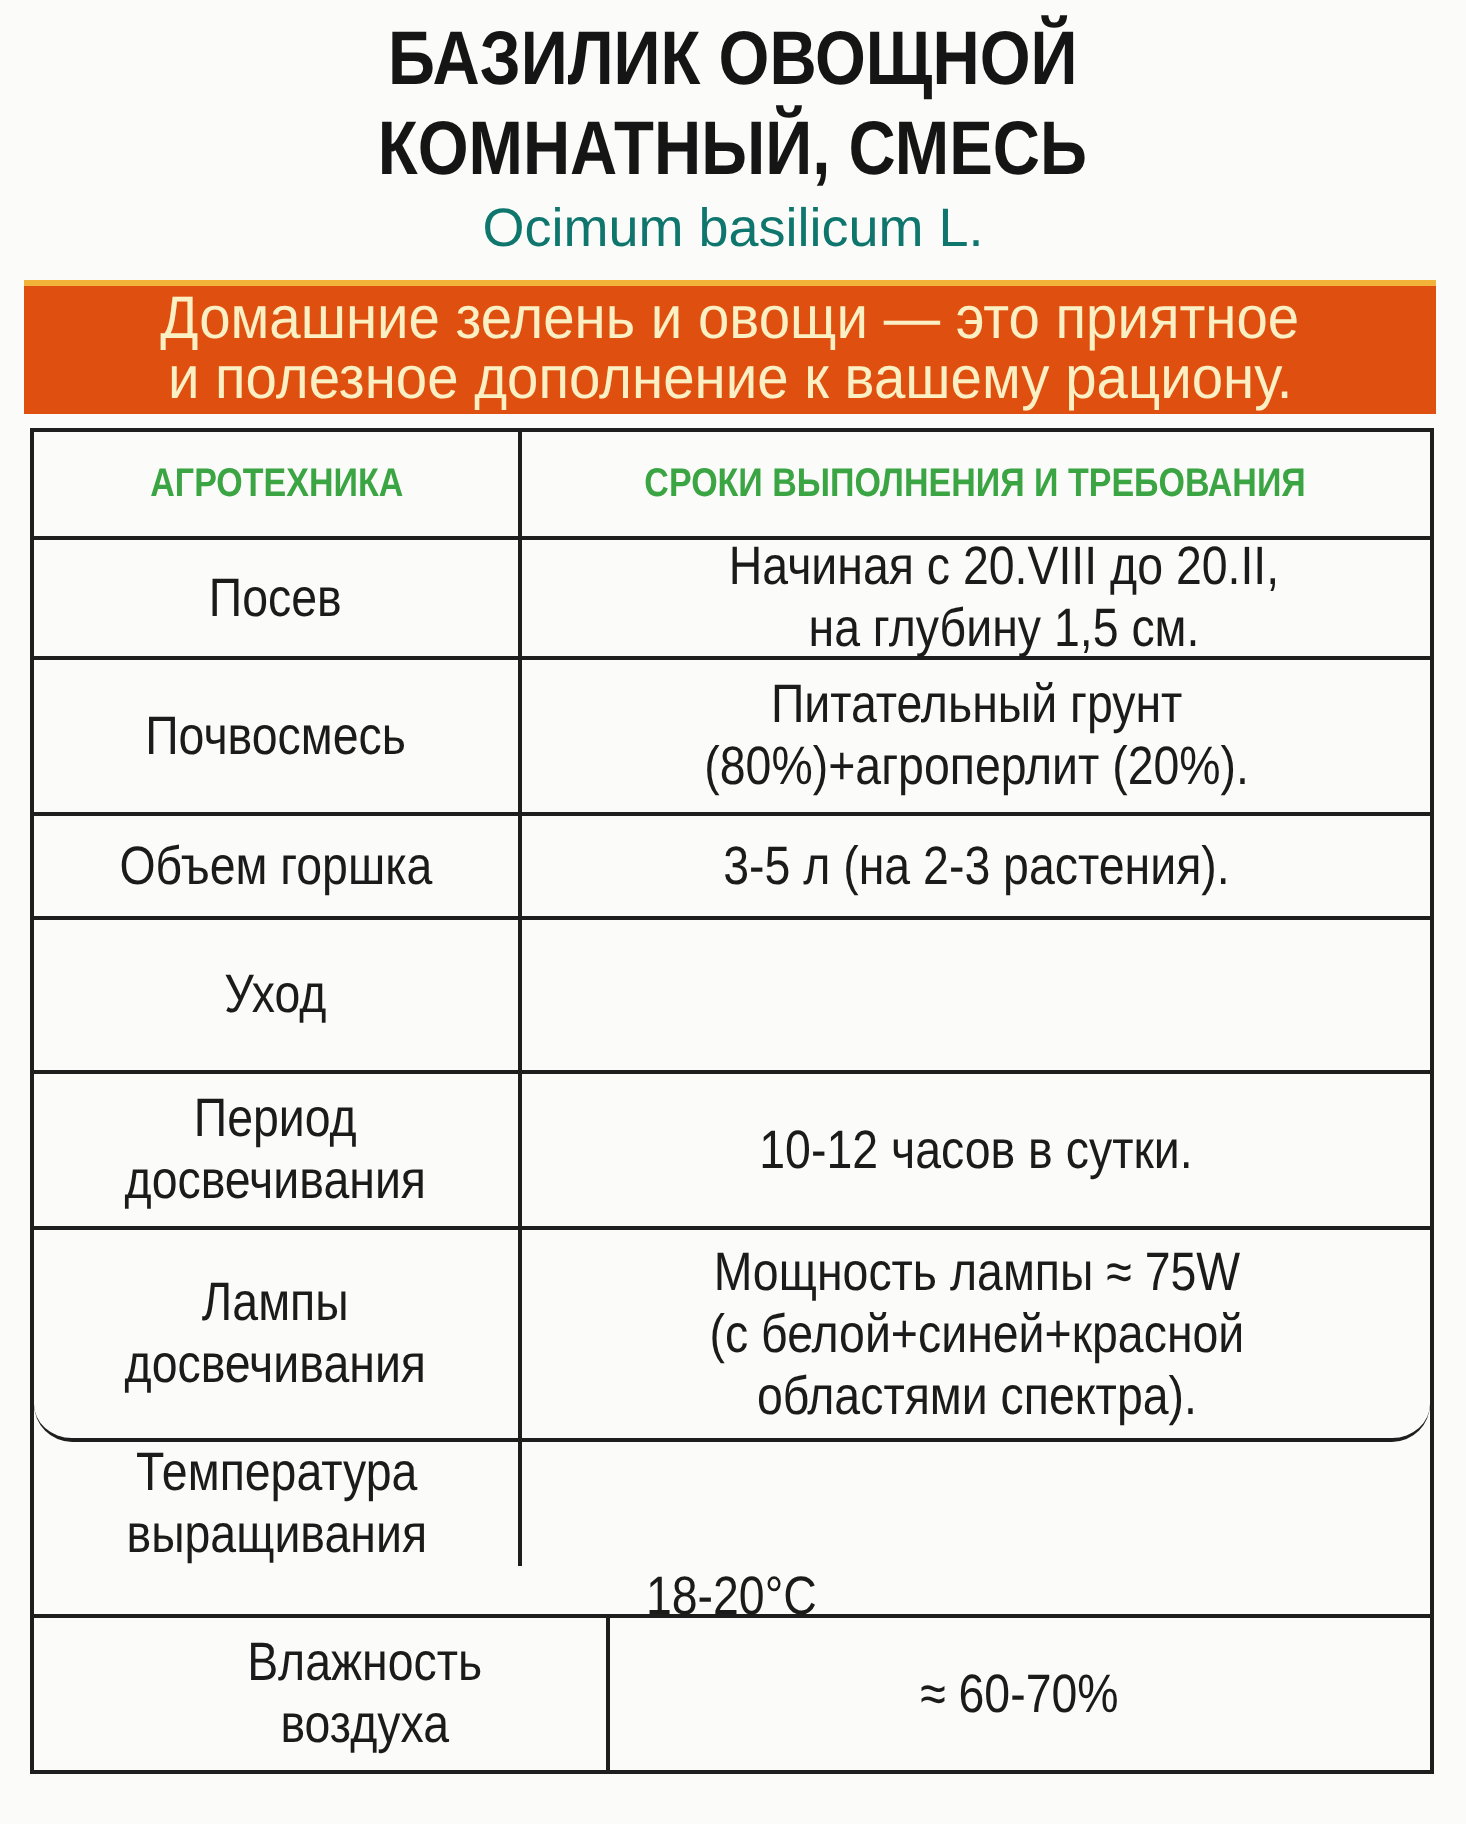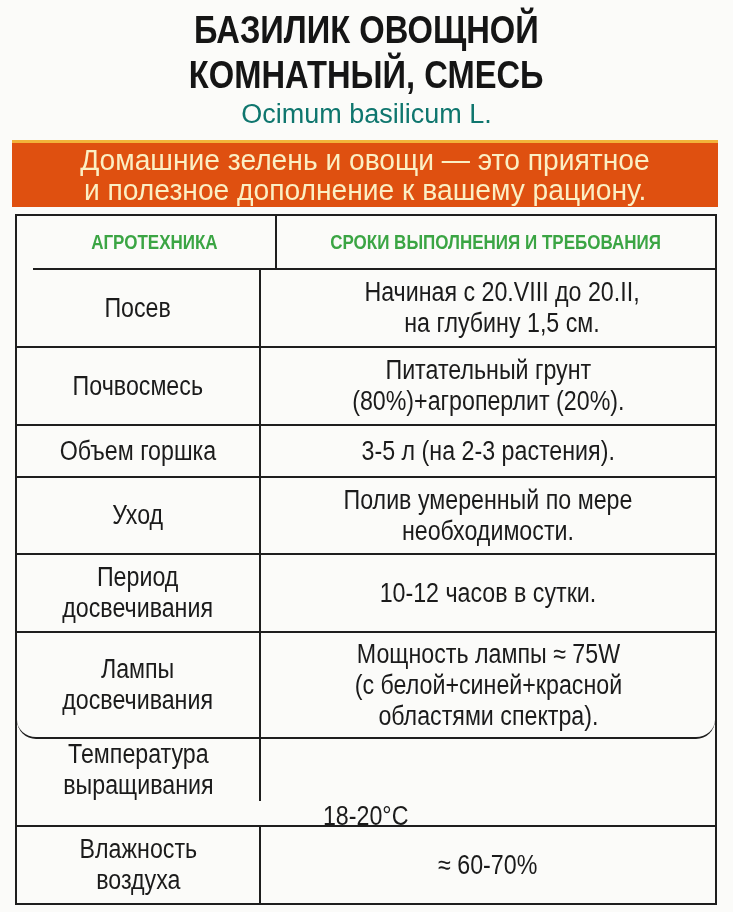--- a/index.html
+++ b/index.html
@@ -67,29 +67,29 @@
   <div class="title-line t2"><span>КОМНАТНЫЙ, СМЕСЬ</span></div>
   <div class="latin"><span>Ocimum basilicum L.</span></div>
 </div>
 
 <div class="banner">
   <div class="banner-line bl2"><span>и полезное дополнение к вашему рациону.</span></div>
   <div class="banner-line bl1"><span>Домашние зелень и овощи — это приятное</span></div>
 </div>
 
 <div class="table">
-  <div class="row head" style="height:54px;margin-left:16px;">
+  <div class="row head" style="height:54px;">
     <div class="cell c1">
         <span class="txt">АГРОТЕХНИКА</span>
       </div>
     <div class="cell c2">
         <span class="txt">СРОКИ ВЫПОЛНЕНИЯ И ТРЕБОВАНИЯ</span>
       </div>
   </div>
-  <div class="row" style="height:78px;gap:28px;">
+  <div class="row" style="height:60px;gap:28px;">
     <div class="cell c1">
         <span class="txt">Посев</span>
       </div>
     <div class="cell c2">
         <span class="txt">Начиная с 20.VIII до 20.II,
 на глубину 1,5 см.</span>
       </div>
   </div>
   <div class="row" style="height:78px;">
     <div class="cell c1">
@@ -104,24 +104,20 @@
     <div class="cell c1">
         <span class="txt">Объем горшка</span>
       </div>
     <div class="cell c2">
         <span class="txt">3-5 л  (на 2-3 растения).</span>
       </div>
   </div>
   <div class="row" style="height:77px;">
     <div class="cell c1">
         <span class="txt">Уход</span>
-      </div>
-    <div class="cell c2">
-        <span class="txt">Полив умеренный по мере
-необходимости.</span>
       </div>
   </div>
   <div class="row" style="height:78px;">
     <div class="cell c1">
         <span class="txt">Период
 досвечивания</span>
       </div>
     <div class="cell c2">
         <span class="txt">10-12 часов в сутки.</span>
       </div>
@@ -139,21 +135,21 @@
   </div>
   <div class="row" style="height:88px;flex-direction:column;">
     <div class="cell c1">
         <span class="txt">Температура
 выращивания</span>
       </div>
     <div class="cell c2">
         <span class="txt">18-20°C</span>
       </div>
   </div>
-  <div class="row" style="height:76px;">
+  <div class="row" style="height:76px;margin-left:44px;">
     <div class="cell c1">
         <span class="txt">Влажность
 воздуха</span>
       </div>
     <div class="cell c2">
         <span class="txt">≈ 60-70%</span>
       </div>
   </div>
 </div>
 

